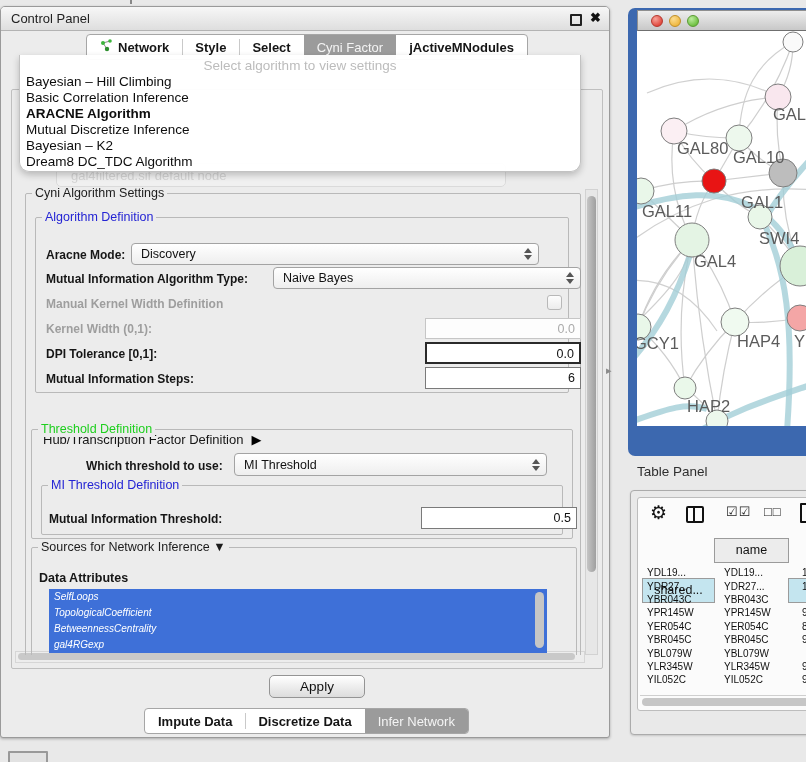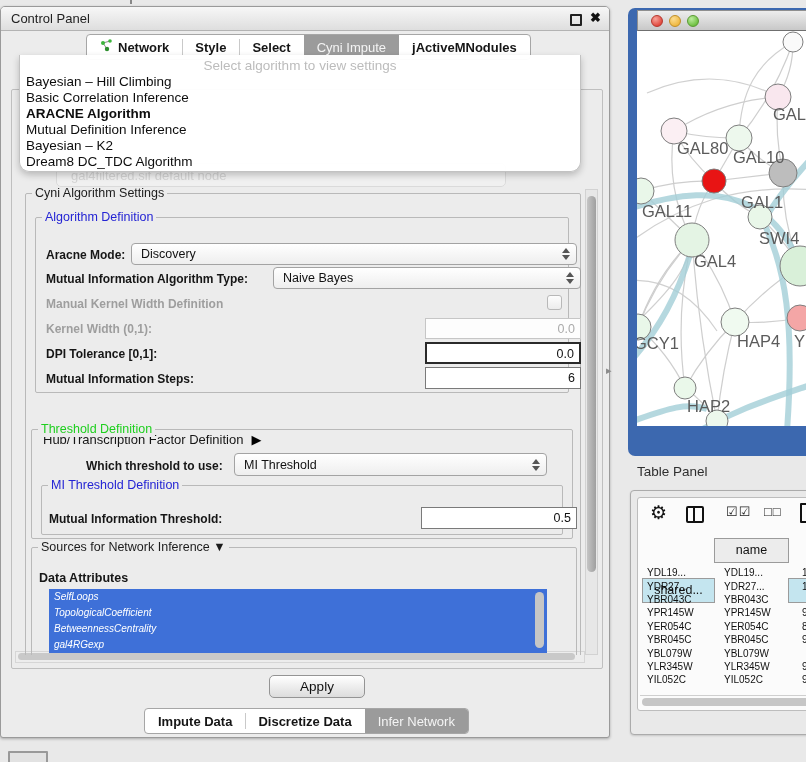--- a/index.html
+++ b/index.html
@@ -130,54 +130,54 @@
             </svg></span>
           <span>Network</span>
         </div>
         <div class="tab">
           <span>Style</span>
         </div>
         <div class="tab">
           <span>Select</span>
         </div>
         <div class="tab sel">
-          <span>Cyni Impute</span>
+          <span>Cyni Factor</span>
         </div>
         <div class="tab">
           <span>jActiveMNodules</span>
         </div>
       </nav>
 
     <div class="outer-box"></div>
     <div class="bg-combo">
       <span>gal4filtered.sif default node</span>
     </div>
 
     <div class="dropdown">
       <div class="dd-ph">Select algorithm to view settings</div>
       <div id="dd-items">
           <div class="dd-item">Bayesian – Hill Climbing</div>
           <div class="dd-item">Basic Correlation Inference</div>
           <div class="dd-item sel">ARACNE Algorithm</div>
-          <div class="dd-item">Mutual Definition Inference</div>
+          <div class="dd-item">Mutual Discretize Inference</div>
           <div class="dd-item">Bayesian – K2</div>
           <div class="dd-item">Dream8 DC_TDC Algorithm</div>
         </div>
     </div>
 
     <div class="settings">
       <div class="grp" id="grp-cyni" style="left:10px;top:6px;width:556px;height:470px;">
         <span class="legend">Cyni Algorithm Settings</span>
       </div>
 
       <div class="grp" style="left:20px;top:30px;width:534px;height:176px;">
         <span class="legend blue">Algorithm Definition</span>
       </div>
       <span class="lbl" style="left:31px;top:61px;">Aracne Mode:</span>
-      <div class="combo" style="left:116px;top:56px;width:446px;">
+      <div class="combo" style="left:116px;top:56px;width:408px;">
         <span class="val">Discovery</span>
         <span class="arrows">
             <span class="arr-up"></span>
             <span class="arr-dn"></span>
           </span>
       </div>
       <span class="lbl" style="left:31px;top:85px;">Mutual Information Algorithm Type:</span>
       <div class="combo" style="left:258px;top:80px;width:308px;">
         <span class="val">Naive Bayes</span>
         <span class="arrows">

